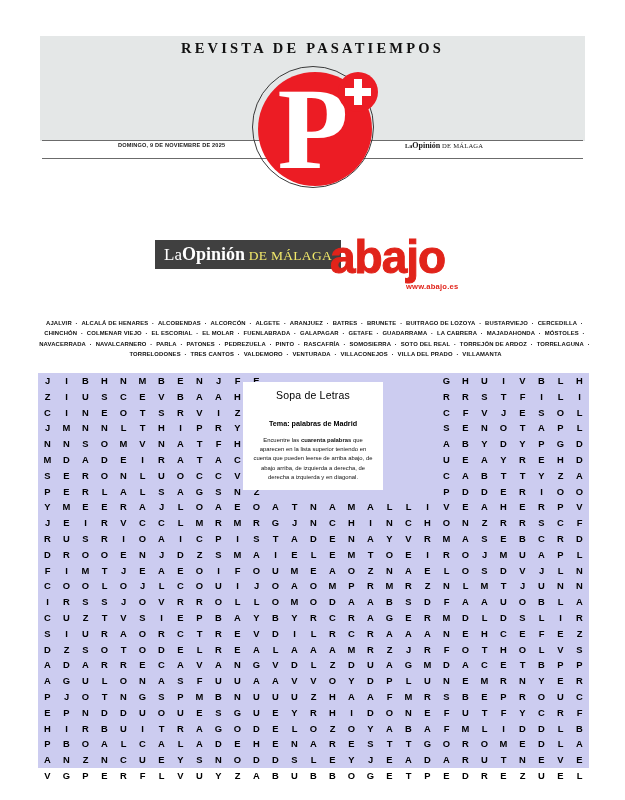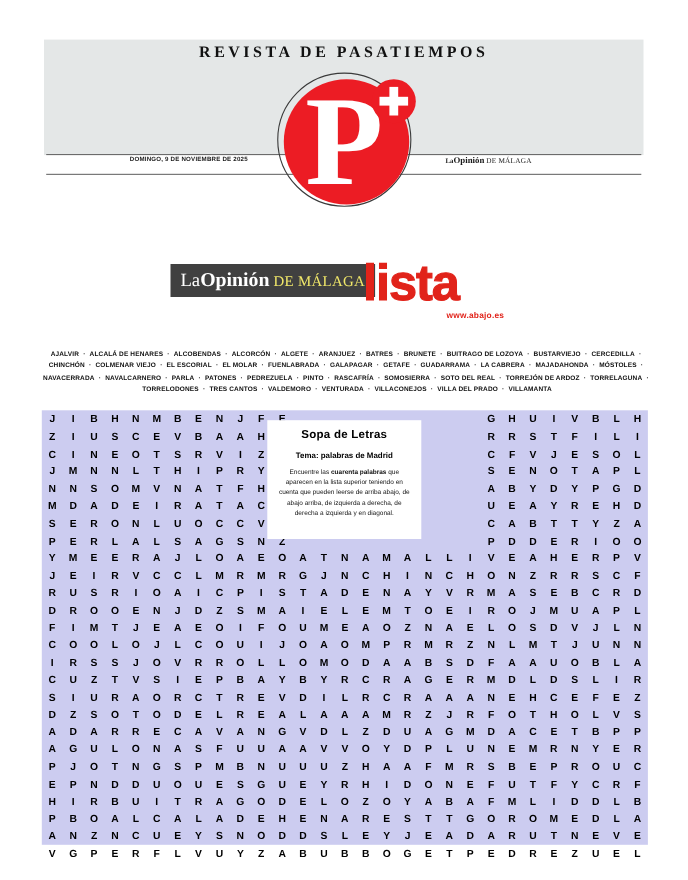--- a/index.html
+++ b/index.html
@@ -238,23 +238,23 @@
     top: 382px;
     width: 140px;
     height: 108px;
     background: #ffffff;
     box-sizing: border-box;
     padding: 7px 9px 5px 9px;
     text-align: center;
   }
   .infobox .ib-title {
     font-size: 10.5px;
-    font-weight: bold;
+    font-weight: normal;
     letter-spacing: .2px;
-    margin-bottom: 8px;
+    margin-bottom: 18px;
     color: #000;
   }
   .infobox .ib-sub {
     font-size: 7.2px;
     font-weight: bold;
     margin-bottom: 8px;
     color: #000;
   }
   .infobox .ib-body {
     font-size: 5.9px;
@@ -289,21 +289,21 @@
     <div class="plush"></div>
   </div>
 
   <div class="logos-row">
 
     <div class="opinion-logo">
       <span class="t1">La</span><span class="t2">Opinión</span><span class="t3"> DE MÁLAGA</span>
     </div>
 
     <div class="quiz-logo">
-      <div class="qtext">lista</div>
+      <div class="qtext">abajo</div>
       <div class="qurl">www.abajo.es</div>
     </div>
 
   </div>
 </div>
 
 <div class="wordlist"><span class="word">AJALVIR</span><span class="sep"> · </span><span class="word">ALCALÁ DE HENARES</span><span class="sep"> · </span><span class="word">ALCOBENDAS</span><span class="sep"> · </span><span class="word">ALCORCÓN</span><span class="sep"> · </span><span class="word">ALGETE</span><span class="sep"> · </span><span class="word">ARANJUEZ</span><span class="sep"> · </span><span class="word">BATRES</span><span class="sep"> · </span><span class="word">BRUNETE</span><span class="sep"> · </span><span class="word">BUITRAGO DE LOZOYA</span><span class="sep"> · </span><span class="word">BUSTARVIEJO</span><span class="sep"> · </span><span class="word">CERCEDILLA</span><span class="sep"> · </span><span class="word">CHINCHÓN</span><span class="sep"> · </span><span class="word">COLMENAR VIEJO</span><span class="sep"> · </span><span class="word">EL ESCORIAL</span><span class="sep"> · </span><span class="word">EL MOLAR</span><span class="sep"> · </span><span class="word">FUENLABRADA</span><span class="sep"> · </span><span class="word">GALAPAGAR</span><span class="sep"> · </span><span class="word">GETAFE</span><span class="sep"> · </span><span class="word">GUADARRAMA</span><span class="sep"> · </span><span class="word">LA CABRERA</span><span class="sep"> · </span><span class="word">MAJADAHONDA</span><span class="sep"> · </span><span class="word">MÓSTOLES</span><span class="sep"> · </span><span class="word">NAVACERRADA</span><span class="sep"> · </span><span class="word">NAVALCARNERO</span><span class="sep"> · </span><span class="word">PARLA</span><span class="sep"> · </span><span class="word">PATONES</span><span class="sep"> · </span><span class="word">PEDREZUELA</span><span class="sep"> · </span><span class="word">PINTO</span><span class="sep"> · </span><span class="word">RASCAFRÍA</span><span class="sep"> · </span><span class="word">SOMOSIERRA</span><span class="sep"> · </span><span class="word">SOTO DEL REAL</span><span class="sep"> · </span><span class="word">TORREJÓN DE ARDOZ</span><span class="sep"> · </span><span class="word">TORRELAGUNA</span><span class="sep"> · </span><span class="word">TORRELODONES</span><span class="sep"> · </span><span class="word">TRES CANTOS</span><span class="sep"> · </span><span class="word">VALDEMORO</span><span class="sep"> · </span><span class="word">VENTURADA</span><span class="sep"> · </span><span class="word">VILLACONEJOS</span><span class="sep"> · </span><span class="word">VILLA DEL PRADO</span><span class="sep"> · </span><span class="word">VILLAMANTA</span></div>
 
 <div class="grid-area">
   <div class="grid">

